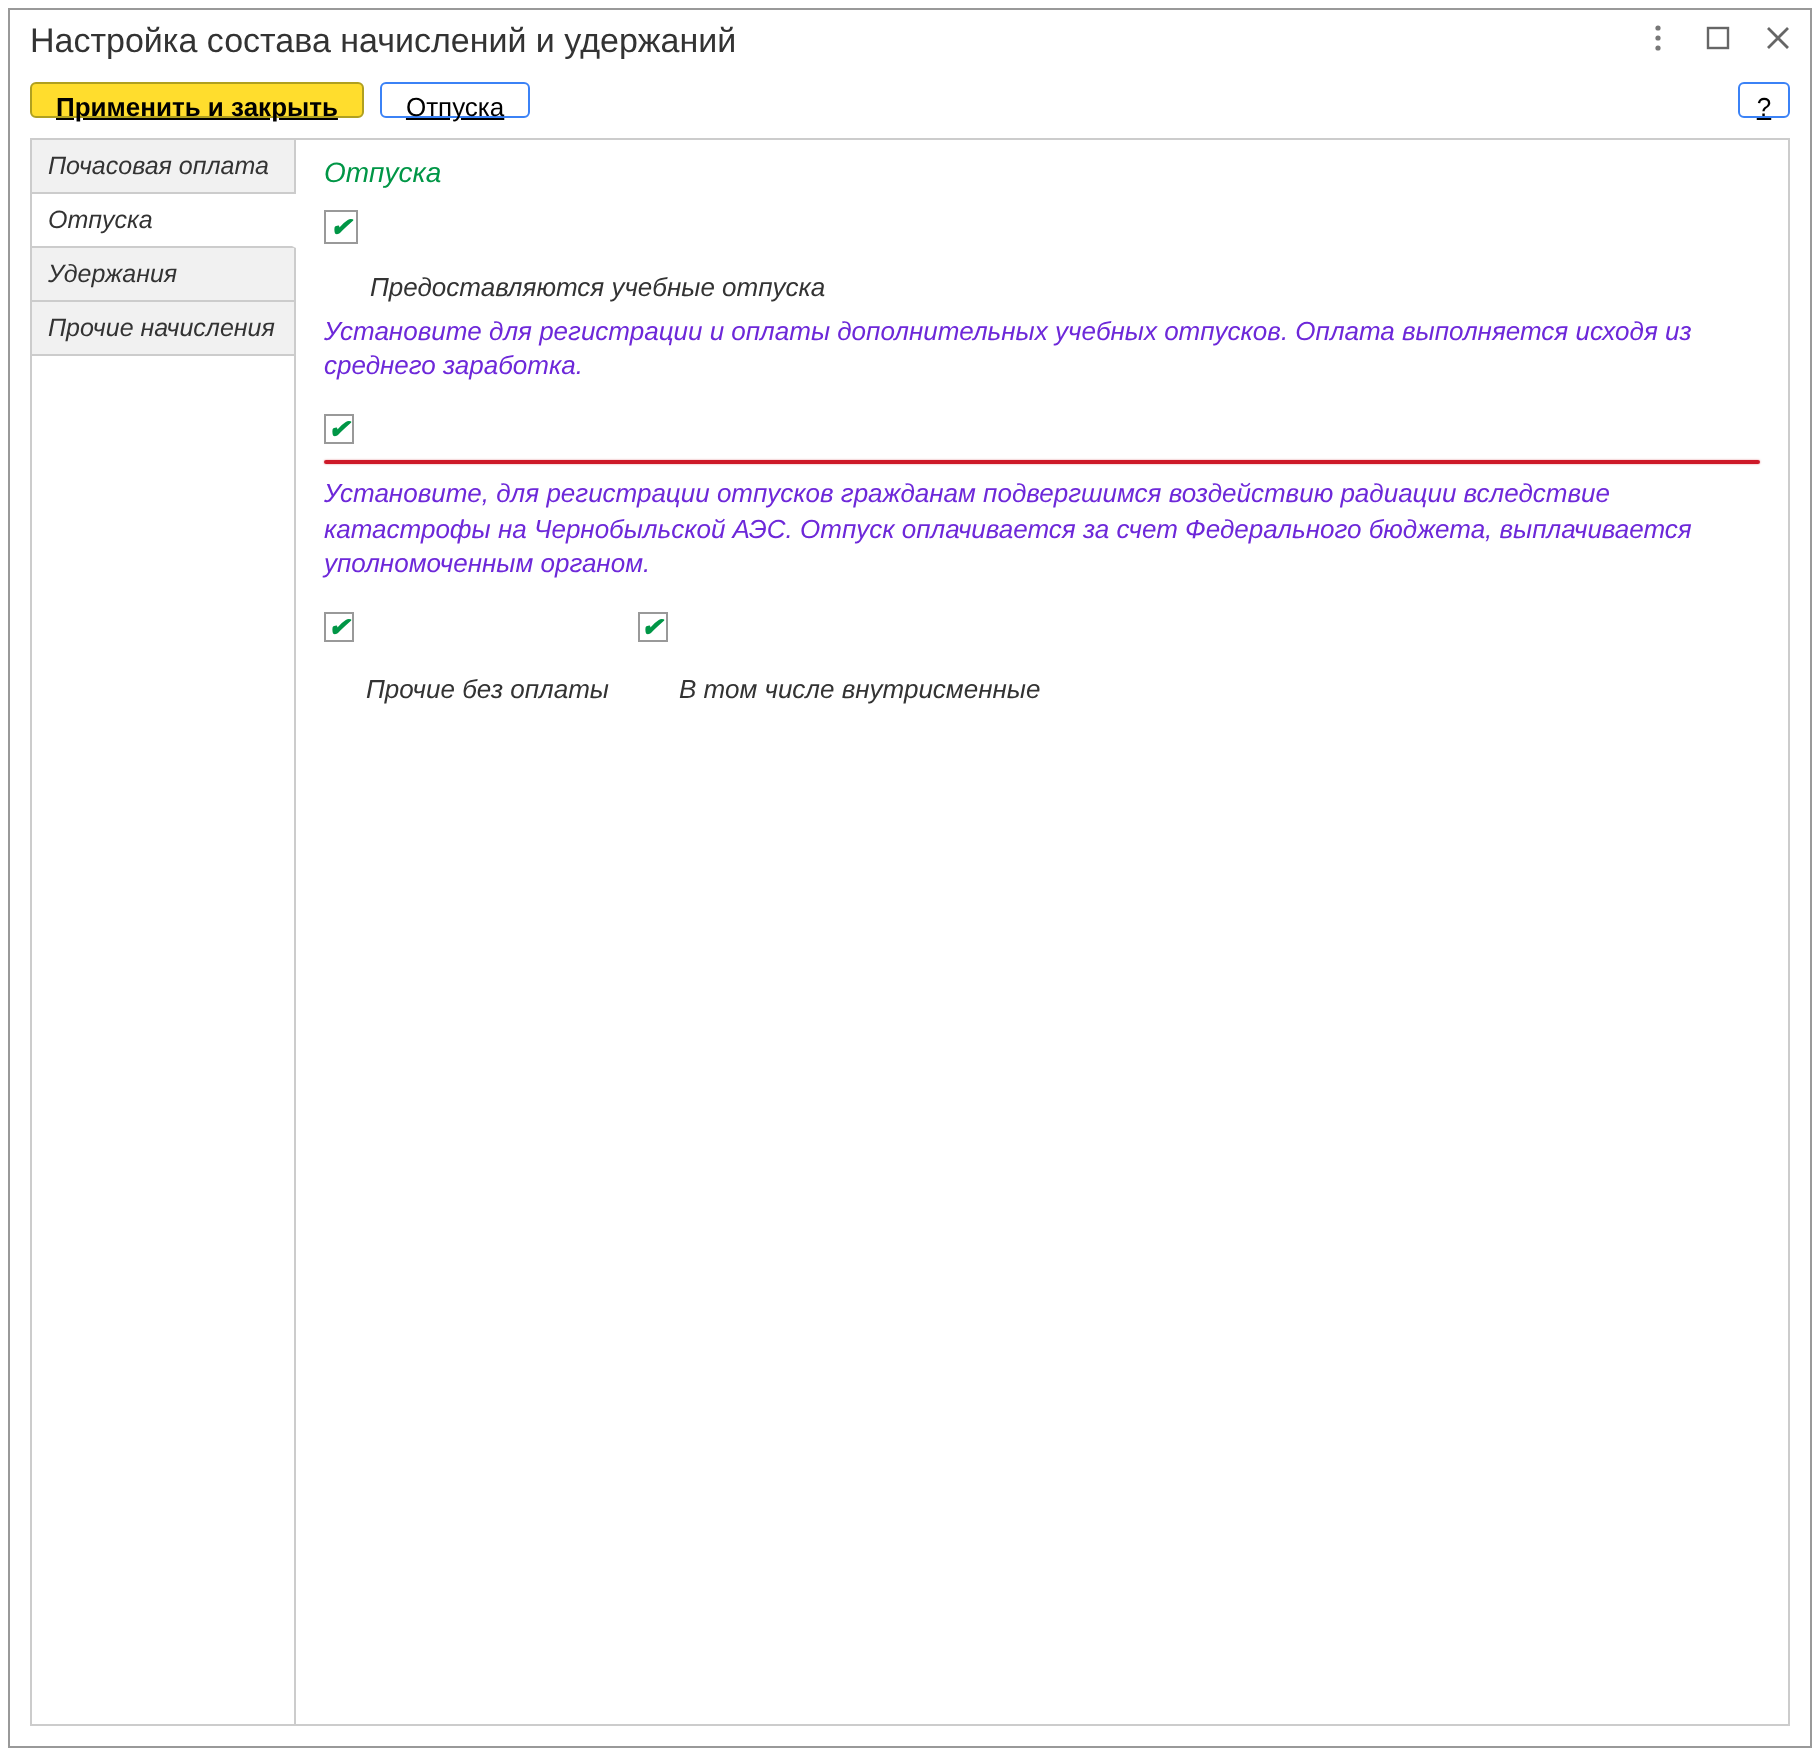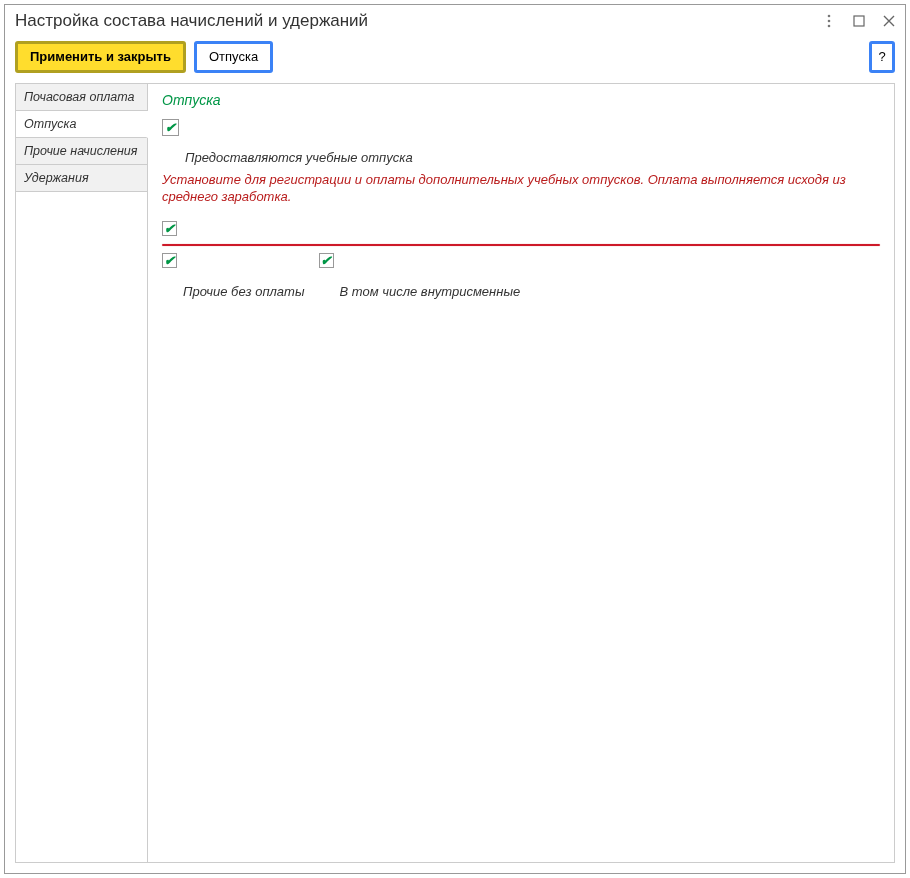--- a/index.html
+++ b/index.html
@@ -14,21 +14,21 @@
   .window {
     border: 1px solid #999;
     width: 902px;
     height: 870px;
     display: flex;
     flex-direction: column;
     background: #fff;
   }
   .titlebar {
     display: flex;
-    align-items: center;
+    align-items: flex-start;
     padding: 6px 8px 4px 10px;
     height: 30px;
   }
   .titlebar-title {
     flex: 1;
     font-size: 17px;
     color: #333;
   }
   .titlebar-icons {
     display: flex;
@@ -44,28 +44,29 @@
     cursor: pointer;
     color: #666;
   }
   .toolbar {
     display: flex;
     align-items: center;
     padding: 6px 10px 10px 10px;
     gap: 8px;
   }
   .btn {
-    border: 3px solid #3b82f6;
+    border: 1px solid #3b82f6;
     background: #fff;
     padding: 4px 12px;
     font-size: 13px;
     border-radius: 3px;
     cursor: pointer;
-    height: 32px;
+    height: 18px;
     line-height: 16px;
+    text-decoration: underline;
   }
   .btn-primary {
     background: #ffdd2d;
     border-color: #b0a020;
     font-weight: bold;
   }
   .btn-help {
     margin-left: auto;
     width: 26px;
     padding: 4px 0;
@@ -139,21 +140,21 @@
     color: #009646;
     font-weight: bold;
     line-height: 1;
   }
   .check-label {
     color: #333;
     line-height: 1.3;
     margin-top: 32px;
   }
   .hint {
-    color: #b91c1c;
+    color: #6d28d9;
     line-height: 1.35;
     margin: 2px 0 14px 0;
   }
   .underline-annotation {
     height: 2px;
     background: linear-gradient(to right, rgba(200,0,17,0.9), rgba(200,0,17,0.9));
     border-radius: 1px;
     margin: 2px 0 6px 0;
     box-shadow: 0 0 1px rgba(200,0,17,0.5);
   }
@@ -197,41 +198,42 @@
   <div class="toolbar">
     <button class="btn btn-primary">Применить и закрыть</button>
     <button class="btn">Отпуска</button>
     <button class="btn btn-help">?</button>
   </div>
 
   <div class="content-wrapper">
     <div class="sidebar">
       <div class="tab">Почасовая оплата</div>
       <div class="tab active">Отпуска</div>
+      <div class="tab">Удержания</div>
       <div class="tab">Прочие начисления</div>
-      <div class="tab">Удержания</div>
     </div>
 
     <div class="main">
       <div class="section-title">Отпуска</div>
 
       <div class="check-row">
         <span class="checkbox big">
           <span class="checkmark">✔</span>
         </span>
         <span class="check-label">Предоставляются учебные отпуска</span>
       </div>
       <div class="hint">Установите для регистрации и оплаты дополнительных учебных отпусков. Оплата выполняется исходя из среднего заработка.</div>
 
       <div class="check-row highlight">
         <span class="checkbox">
           <span class="checkmark">✔</span>
         </span>
       </div>
       <div class="underline-annotation"></div>
+      <div class="hint">Установите, для регистрации отпусков гражданам подвергшимся воздействию радиации вследствие катастрофы на Чернобыльской АЭС. Отпуск оплачивается за счет Федерального бюджета, выплачивается уполномоченным органом.</div>
 
       <div class="inline-checks">
         <div class="check-row">
           <span class="checkbox">
             <span class="checkmark">✔</span>
           </span>
           <span class="check-label">Прочие без оплаты</span>
         </div>
         <div class="check-row">
           <span class="checkbox">

